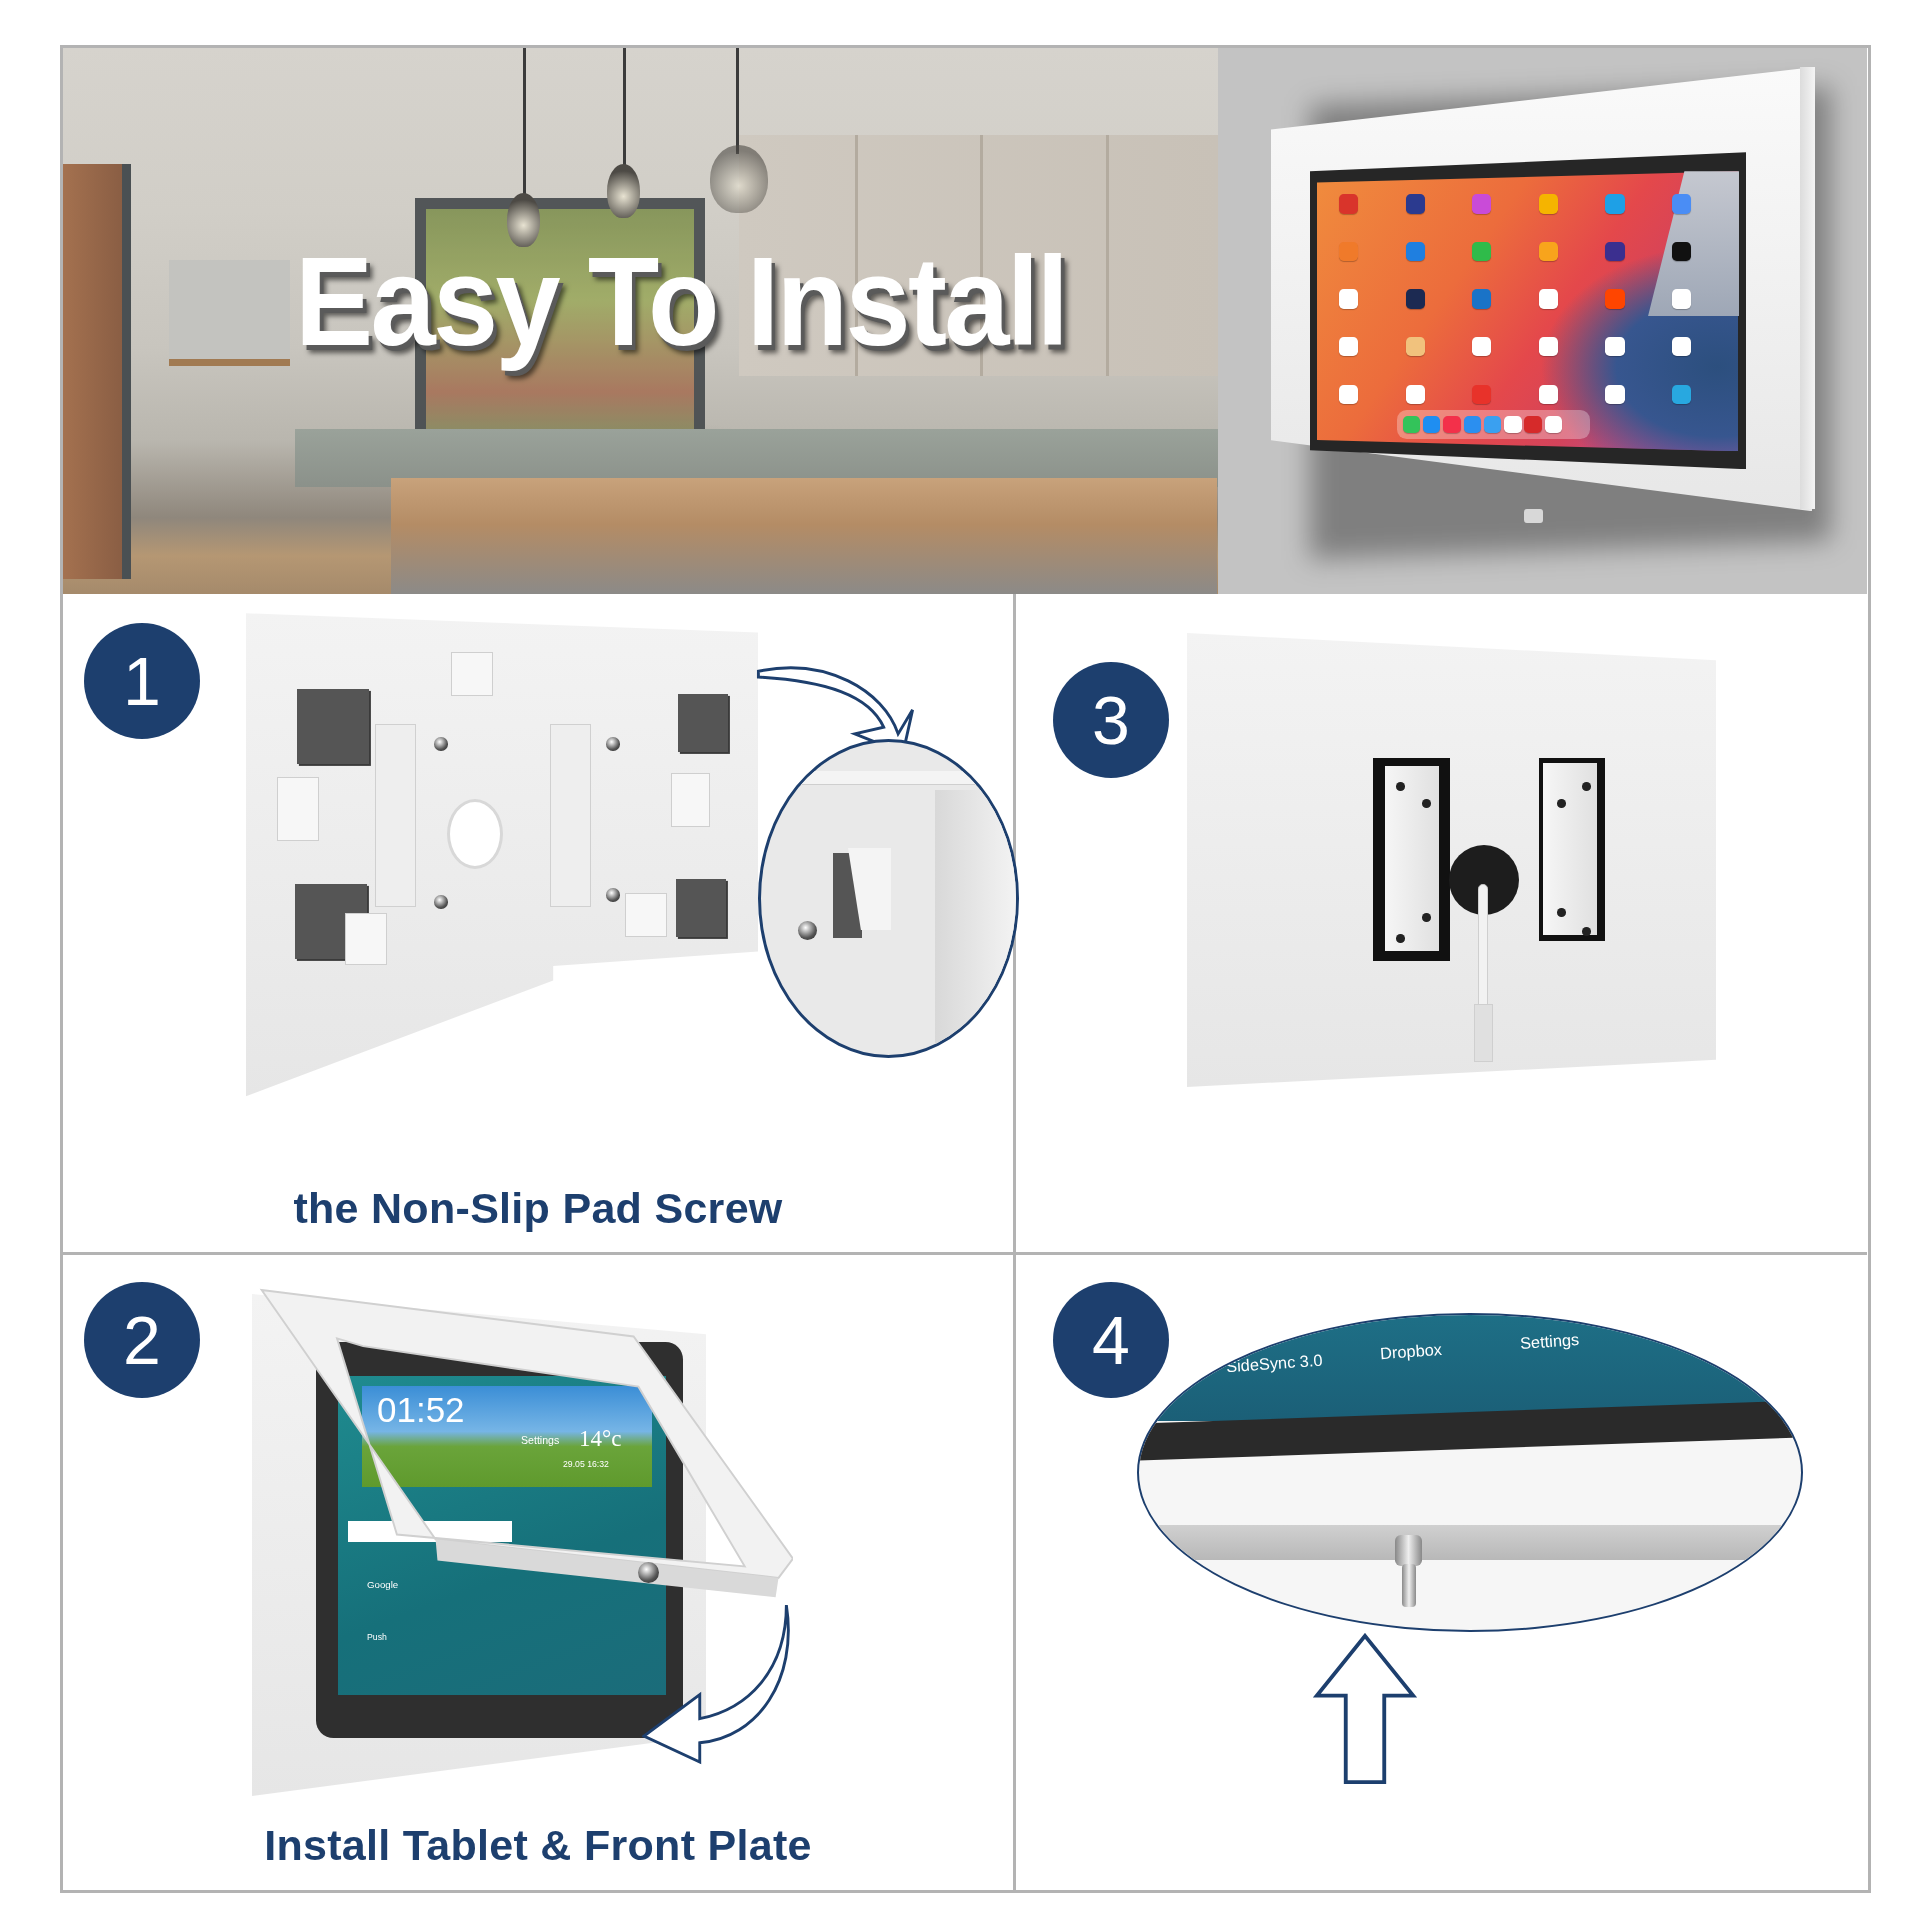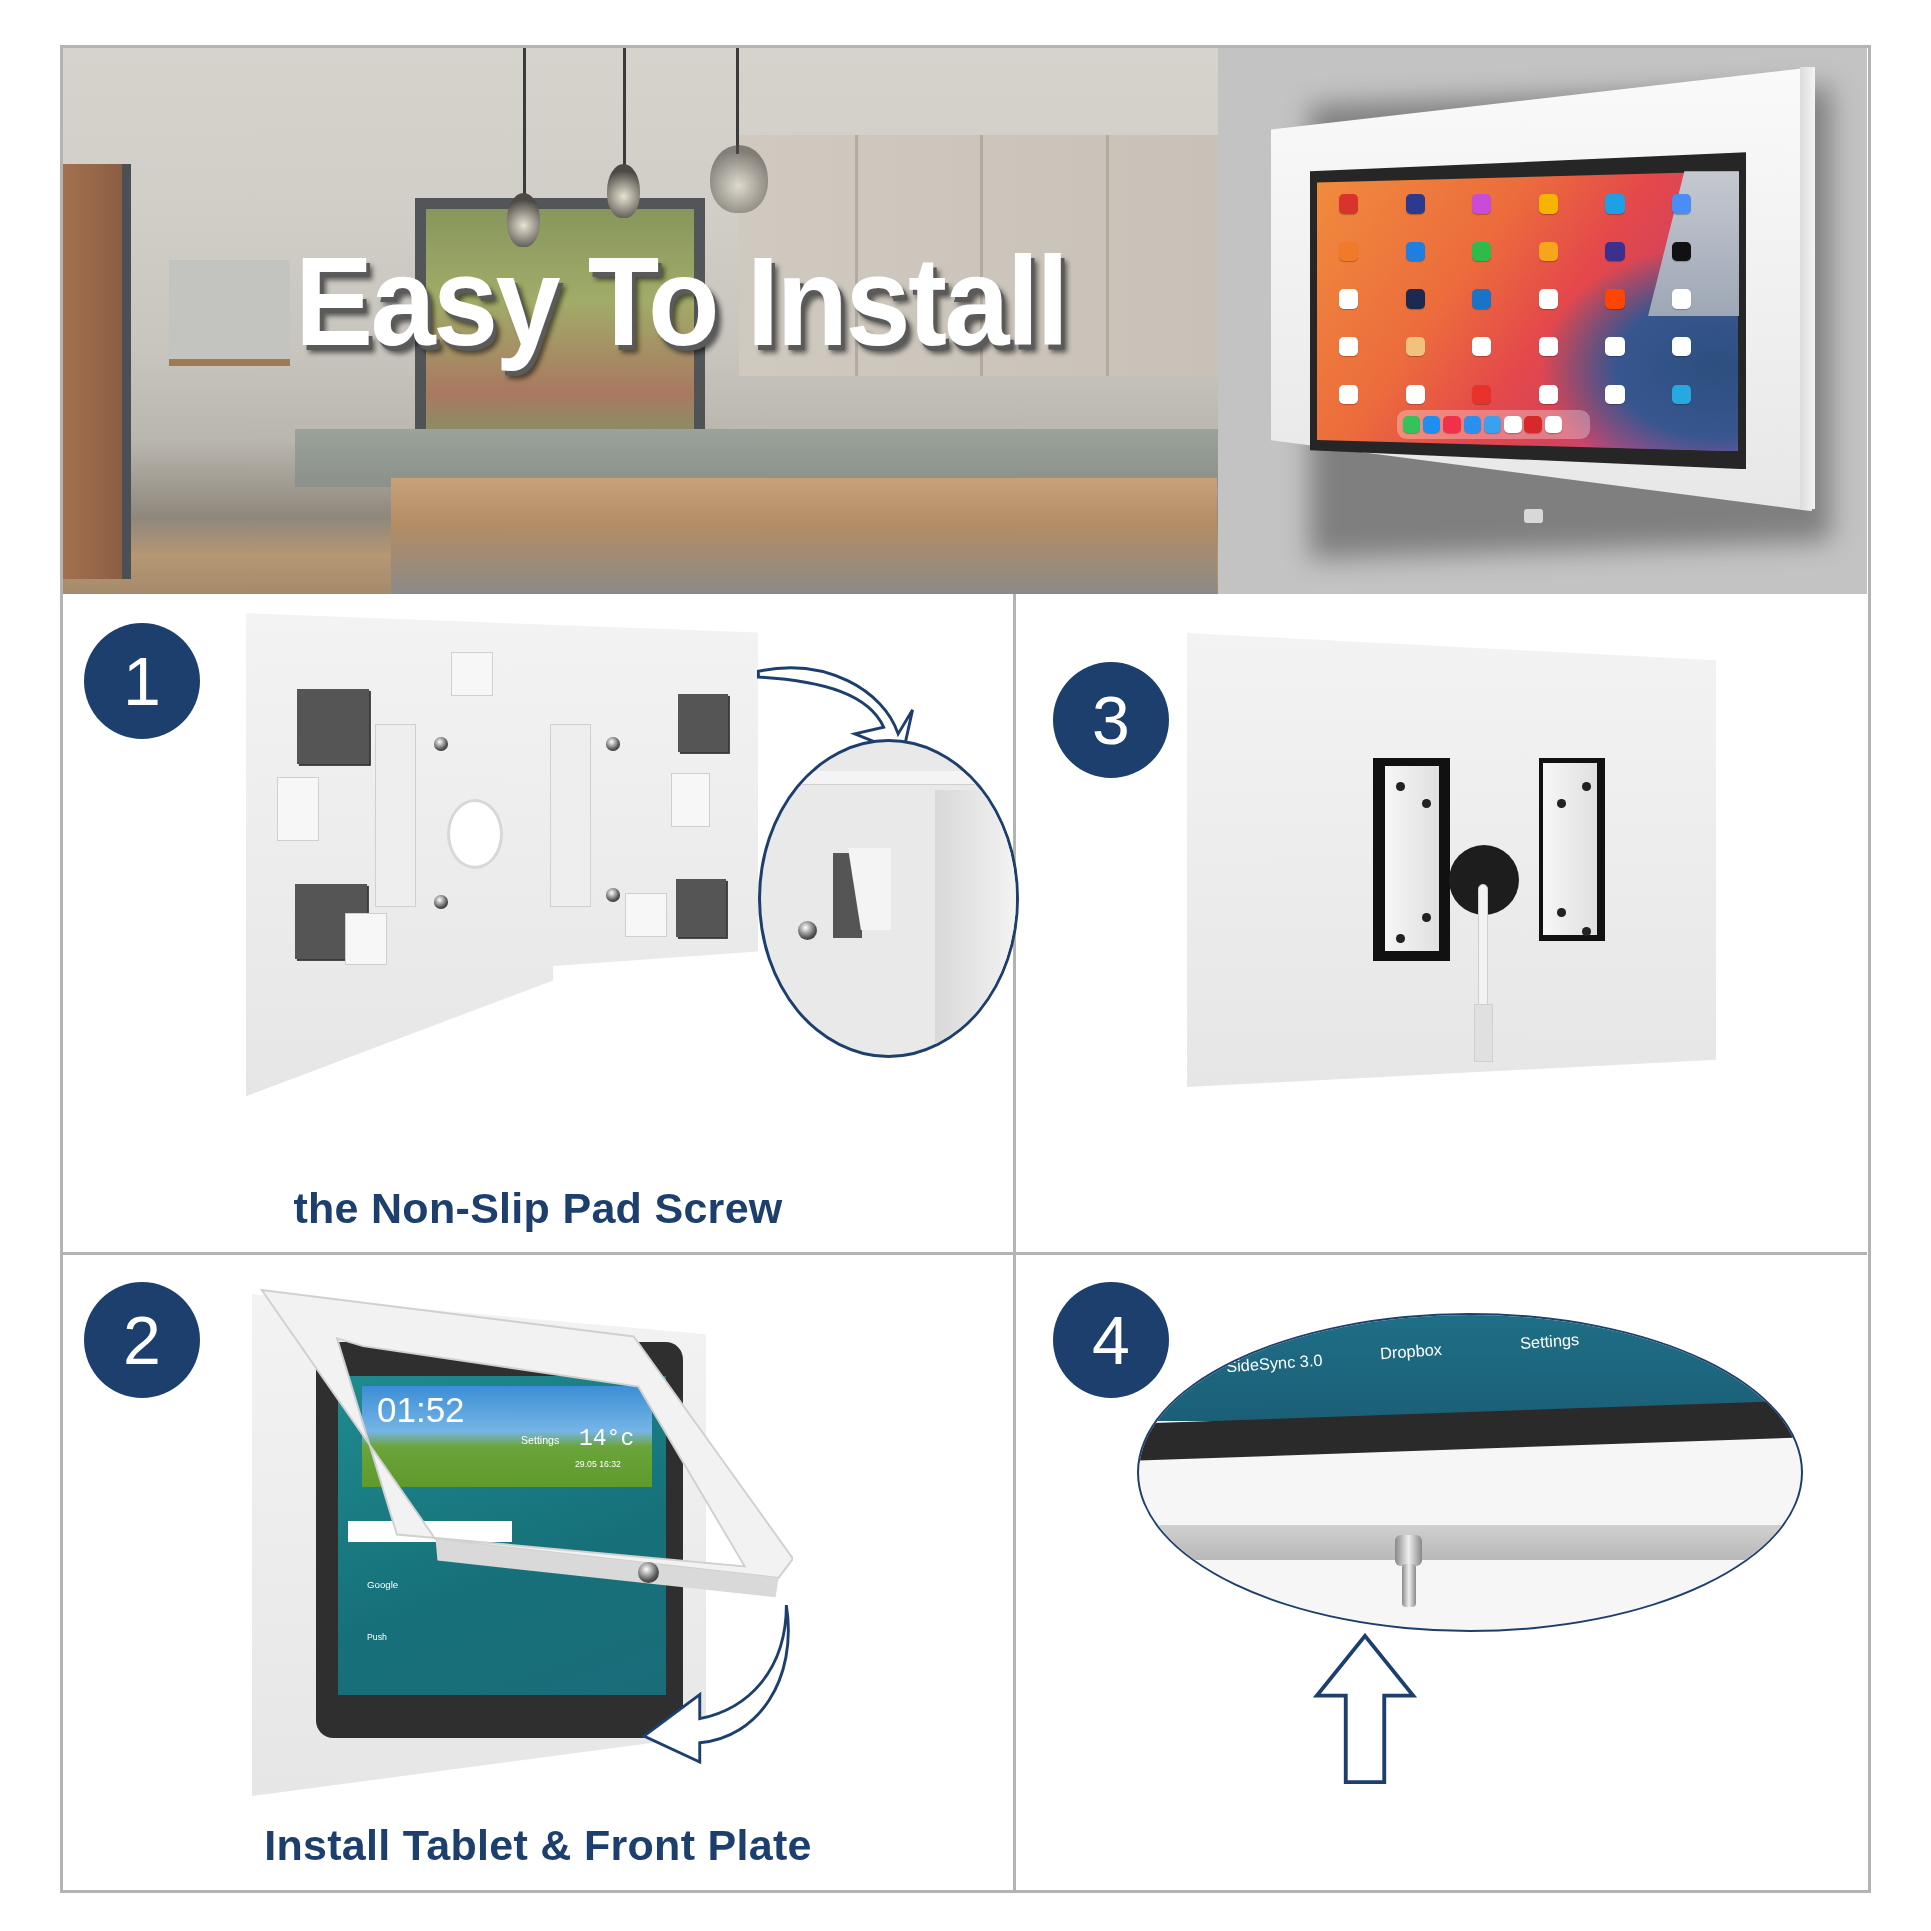--- a/index.html
+++ b/index.html
@@ -216,22 +216,22 @@
   </div>
 
   <div class="cell cell-2">
     <div class="badge" style="left:21px;top:27px">2</div>
     <div class="plate" style="left:189px;top:39px;width:454px;height:502px;clip-path:polygon(0 0,100% 8%,100% 88%,0 100%)"></div>
     <div style="position:absolute;left:253px;top:87px;width:367px;height:396px;background:#2f2f2f;border-radius:17.4px"></div>
     <div style="position:absolute;left:275px;top:121px;width:328px;height:319px;background:linear-gradient(160deg,#1f8b8f,#16707a 60%,#1b6c7a);">
       <div style="position:absolute;left:24px;top:9.7px;width:290px;height:101px;background:linear-gradient(180deg,#3b8ed6,#76b5e6 45%,#6aa43a 60%,#5f9a2d 100%)"></div>
       <div style="position:absolute;left:39px;top:13.5px;color:#fff;font-size:35px;font-family:'Liberation Sans',sans-serif">01:52</div>
       <div style="position:absolute;left:183px;top:58px;color:#fff;font-size:10.6px;font-family:'Liberation Sans',sans-serif">Settings</div>
-      <div style="position:absolute;left:241px;top:50px;color:#fff;font-size:23px;font-family:Liberation Mono, monospace">14°c</div>
-      <div style="position:absolute;left:237px;top:83px;color:#fff;font-size:8.7px;font-family:'Liberation Sans',sans-serif">29.05 16:32</div>
+      <div style="position:absolute;left:241px;top:50px;color:#fff;font-size:23px;font-family:Liberation Serif, serif">14°c</div>
+      <div style="position:absolute;left:225px;top:83px;color:#fff;font-size:8.7px;font-family:'Liberation Sans',sans-serif">29.05 16:32</div>
       <div style="position:absolute;left:9.7px;top:145px;width:164px;height:21px;background:#fff"></div>
       <div style="position:absolute;left:29px;top:203px;color:#fff;font-size:9.7px;font-family:'Liberation Sans',sans-serif">Google</div>
       <div style="position:absolute;left:29px;top:256px;color:#fff;font-size:8.7px;font-family:'Liberation Sans',sans-serif">Push</div>
     </div>
 
     <svg style="position:absolute;left:189px;top:33px" width="541" height="406" viewBox="0 0 560 420">
       <path d="M10 2 L 395 50 L 560 280 L 545 300 L 190 260 Z M 88 52 L 150 255 L 510 288 L 400 102 L 115 60 Z" fill="#f2f2f2" fill-rule="evenodd" stroke="#d0d0d0" stroke-width="2"></path>
       <path d="M190 260 L 545 300 L 542 320 L 192 282 Z" fill="#d9d9d9"></path>
     </svg>
     <div class="screw" style="left:575px;top:307px;width:21px;height:21px"></div>

